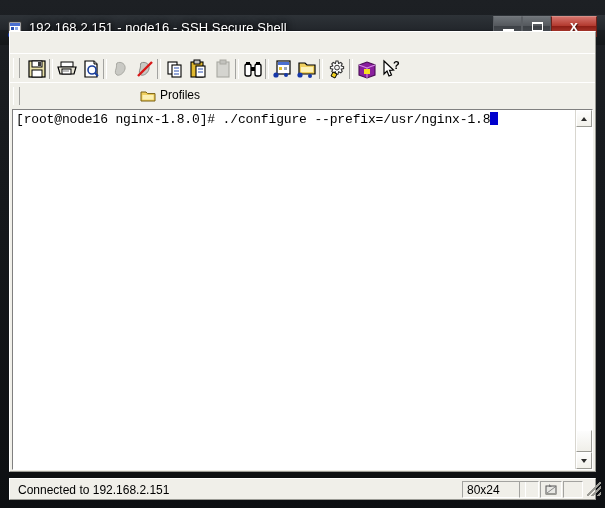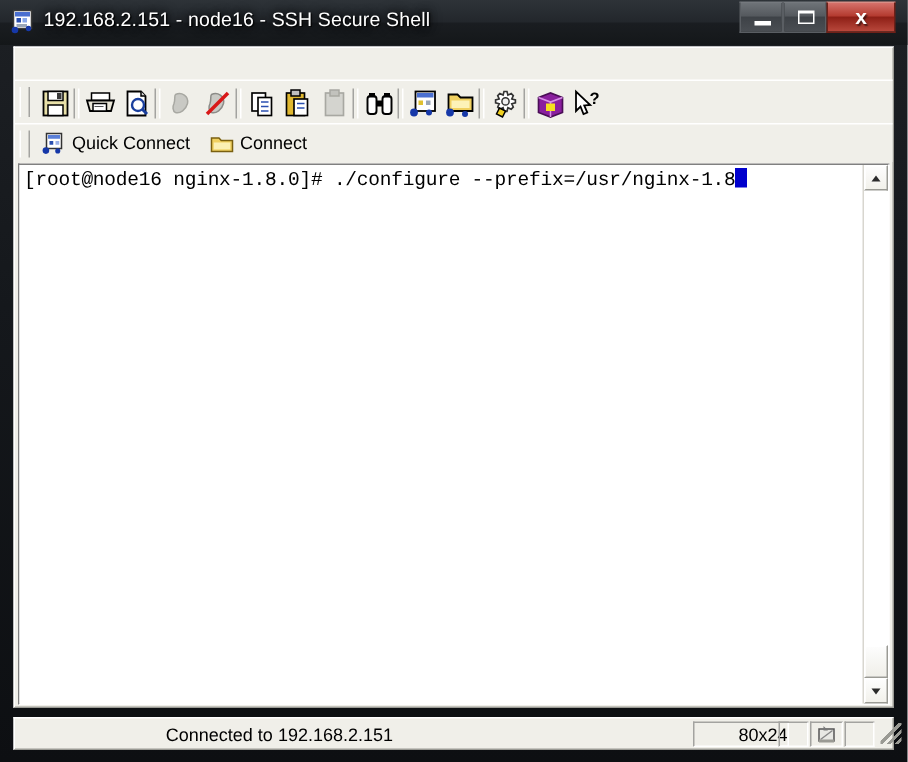--- a/index.html
+++ b/index.html
@@ -20,21 +20,21 @@
     left: 0; top: 0;
     width: 605px;
     height: 508px;
     background: linear-gradient(180deg, #1d2024 0%, #15181c 40%, #0d0f12 100%);
     box-sizing: border-box;
   }
 
   
   #title-bar {
     position: absolute;
-    left: 0; top: 0;
+    left: 0; top: 15px;
     width: 605px;
     height: 30px;
     background: linear-gradient(180deg, #2e3338 0%, #23272c 48%, #1a1d21 52%, #141719 100%);
   }
   #title-icon {
     position: absolute;
     left: 7px; top: 6px;
     width: 17px; height: 17px;
   }
   #title-text {
@@ -279,21 +279,20 @@
   #status-bar {
     position: absolute;
     left: 9px; top: 478px;
     width: 587px;
     height: 22px;
     background: #f0efe9;
     border: 1px solid #9a9a94;
     border-top-color: #ffffff;
     border-left-color: #ffffff;
     box-sizing: border-box;
-    text-align: right;
   }
   .sb-panel {
     position: absolute;
     top: 2px;
     height: 17px;
     border: 1px solid #a3a3a0;
     border-right-color: #ffffff;
     border-bottom-color: #ffffff;
     box-sizing: border-box;
     font-size: 12px;
@@ -484,42 +483,29 @@
         <svg width="24" height="22" viewBox="0 0 24 22">
           <path d="M5 3 L5 16 L8 13 L10 18 L12.5 17 L10.5 12.3 L14.5 12 Z" fill="#ffffff" stroke="#000000" stroke-width="1.2"></path>
           <text x="14" y="11" font-family="Liberation Sans, sans-serif" font-size="11" font-weight="bold" fill="#000000">?</text>
         </svg>
       </div>
     </div>
 
     <div id="toolbar-connect">
       <div class="grip" id="connect-grip"></div>
 
-      <div class="cb-btn" style="left:16px">
-        <span class="cb-icon">
-          <svg width="16" height="16" viewBox="0 0 16 16">
-            <rect x="3" y="1" width="10" height="10" fill="#ffffff" stroke="#333333" stroke-width="1"></rect>
-            <rect x="4" y="2" width="8" height="2.5" fill="#5a7fd8"></rect>
-            <rect x="5" y="6" width="2.5" height="2.5" fill="#2a4fb0"></rect>
-            <rect x="9" y="6" width="2.5" height="2.5" fill="#9ab0e8"></rect>
-            <circle cx="2.6" cy="12.4" r="2.2" fill="#1638a8"></circle>
-            <circle cx="10.5" cy="12.6" r="1.7" fill="#1638a8"></circle>
-          </svg>
-        </span>
-        <span>Quick Connect</span>
-      </div>
 
       <div class="cb-btn" style="left:128px">
         <span class="cb-icon">
           <svg width="16" height="16" viewBox="0 0 16 16">
             <path d="M1 4 L6 4 L7.5 5.6 L15 5.6 L15 13 L1 13 Z" fill="#f0d060" stroke="#7a6010" stroke-width="1"></path>
             <rect x="2.5" y="7" width="11" height="4.6" fill="#fbf0b4"></rect>
           </svg>
         </span>
-        <span>Connect</span>
+        <span>Profiles</span>
       </div>
     </div>
 
     <div id="terminal-outer">
       <div id="terminal-inner">
         <div id="terminal-text"><span>[root@node16 nginx-1.8.0]# ./configure --prefix=/usr/nginx-1.8</span><span id="terminal-cursor"></span></div>
       </div>
 
       <div id="scrollbar">
         <div class="sb-arrow" id="sb-up">

